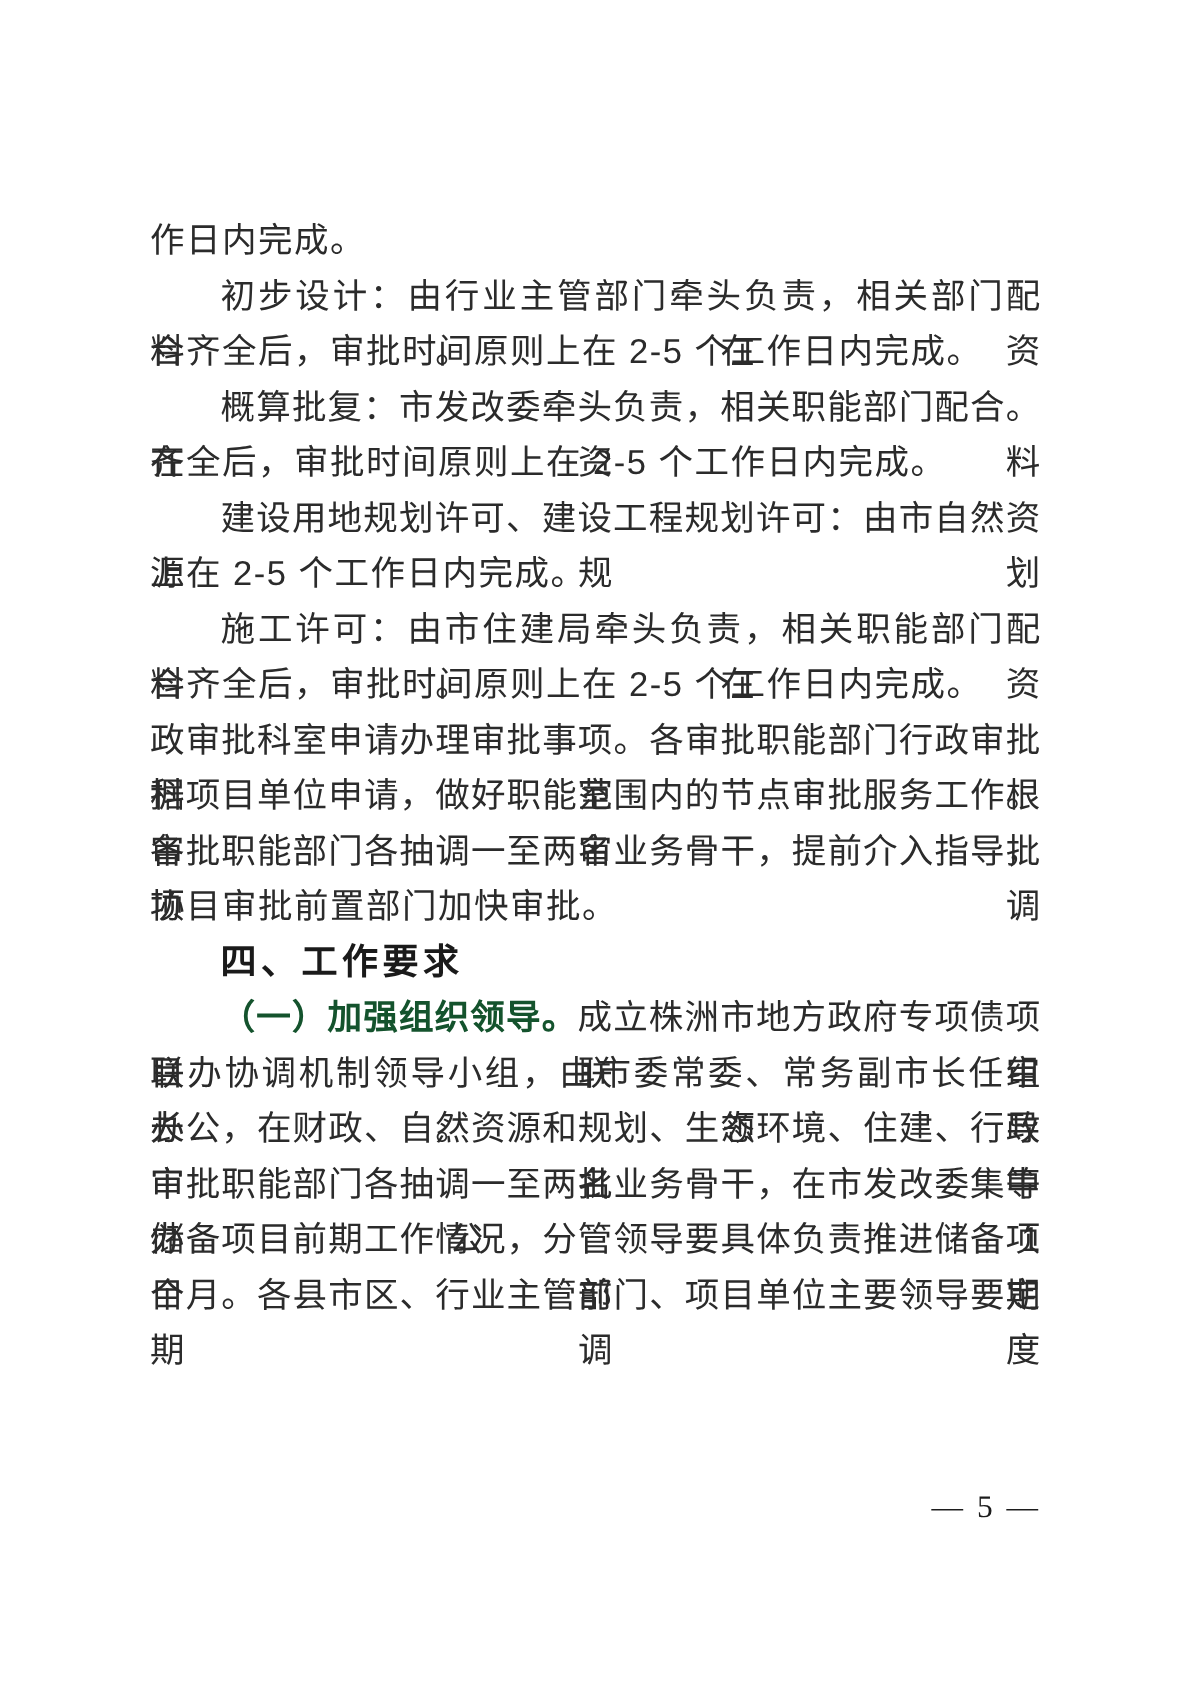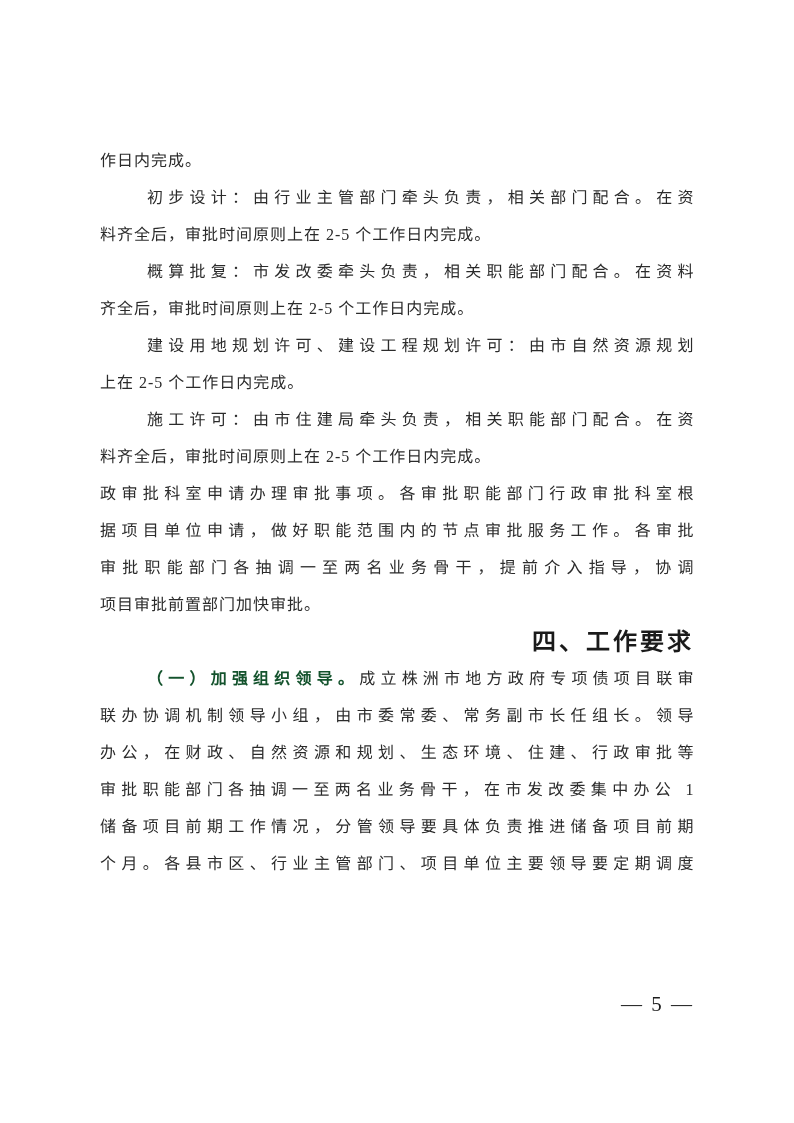--- a/index.html
+++ b/index.html
@@ -21,36 +21,36 @@
   }
   .textblock {
     position: absolute;
     left: 100px;
     top: 142px;
     width: 594px;
   }
   .line {
     height: 37px;
     line-height: 37px;
-    font-size: 16px;
+    font-size: 23px;
     color: #2b2b2b;
     letter-spacing: 1px;
     text-align: left;
     white-space: pre;
-    font-family: Liberation Serif, serif;
+    font-family: Liberation Sans, sans-serif;
   }
   
   .line.fill {
     white-space: normal;
     text-align: justify;
     text-align-last: justify;
     text-justify: inter-character;
     letter-spacing: 0.5px;
   }
-  .line.indent { text-indent: 47px; text-align: right; }
+  .line.indent { text-indent: 47px; }
   .line.heading {
     font-family: "Liberation Sans", "DejaVu Sans", sans-serif;
     font-weight: 700;
     color: #1a1a1a;
     font-size: 24px;
     letter-spacing: 3px;
   }
   .bold-lead {
     font-weight: 700;
     color: #14532d;

